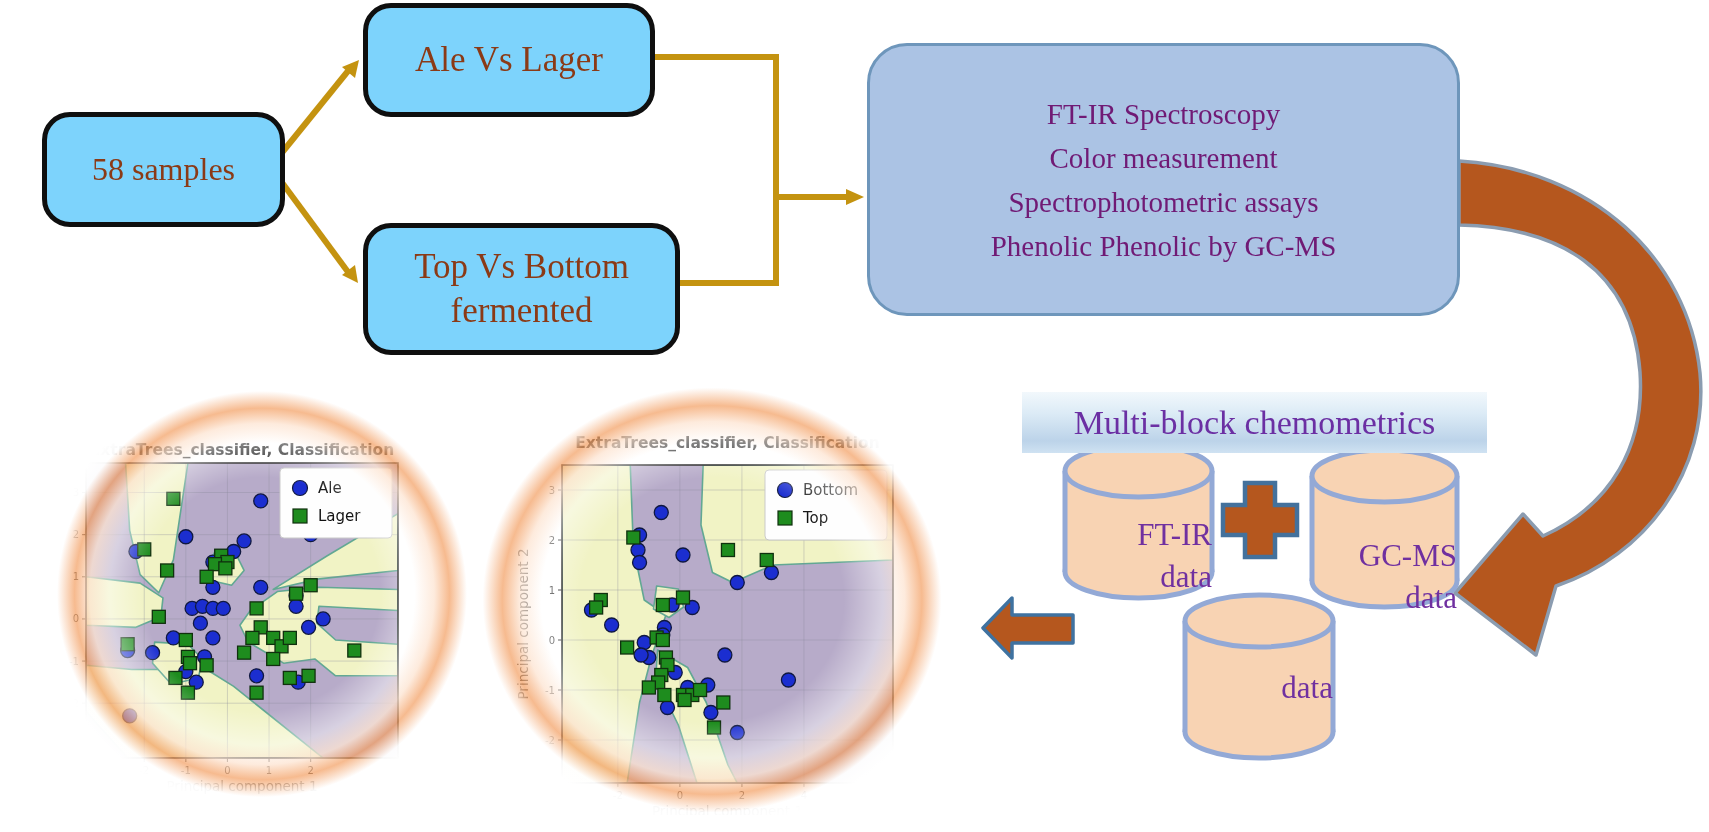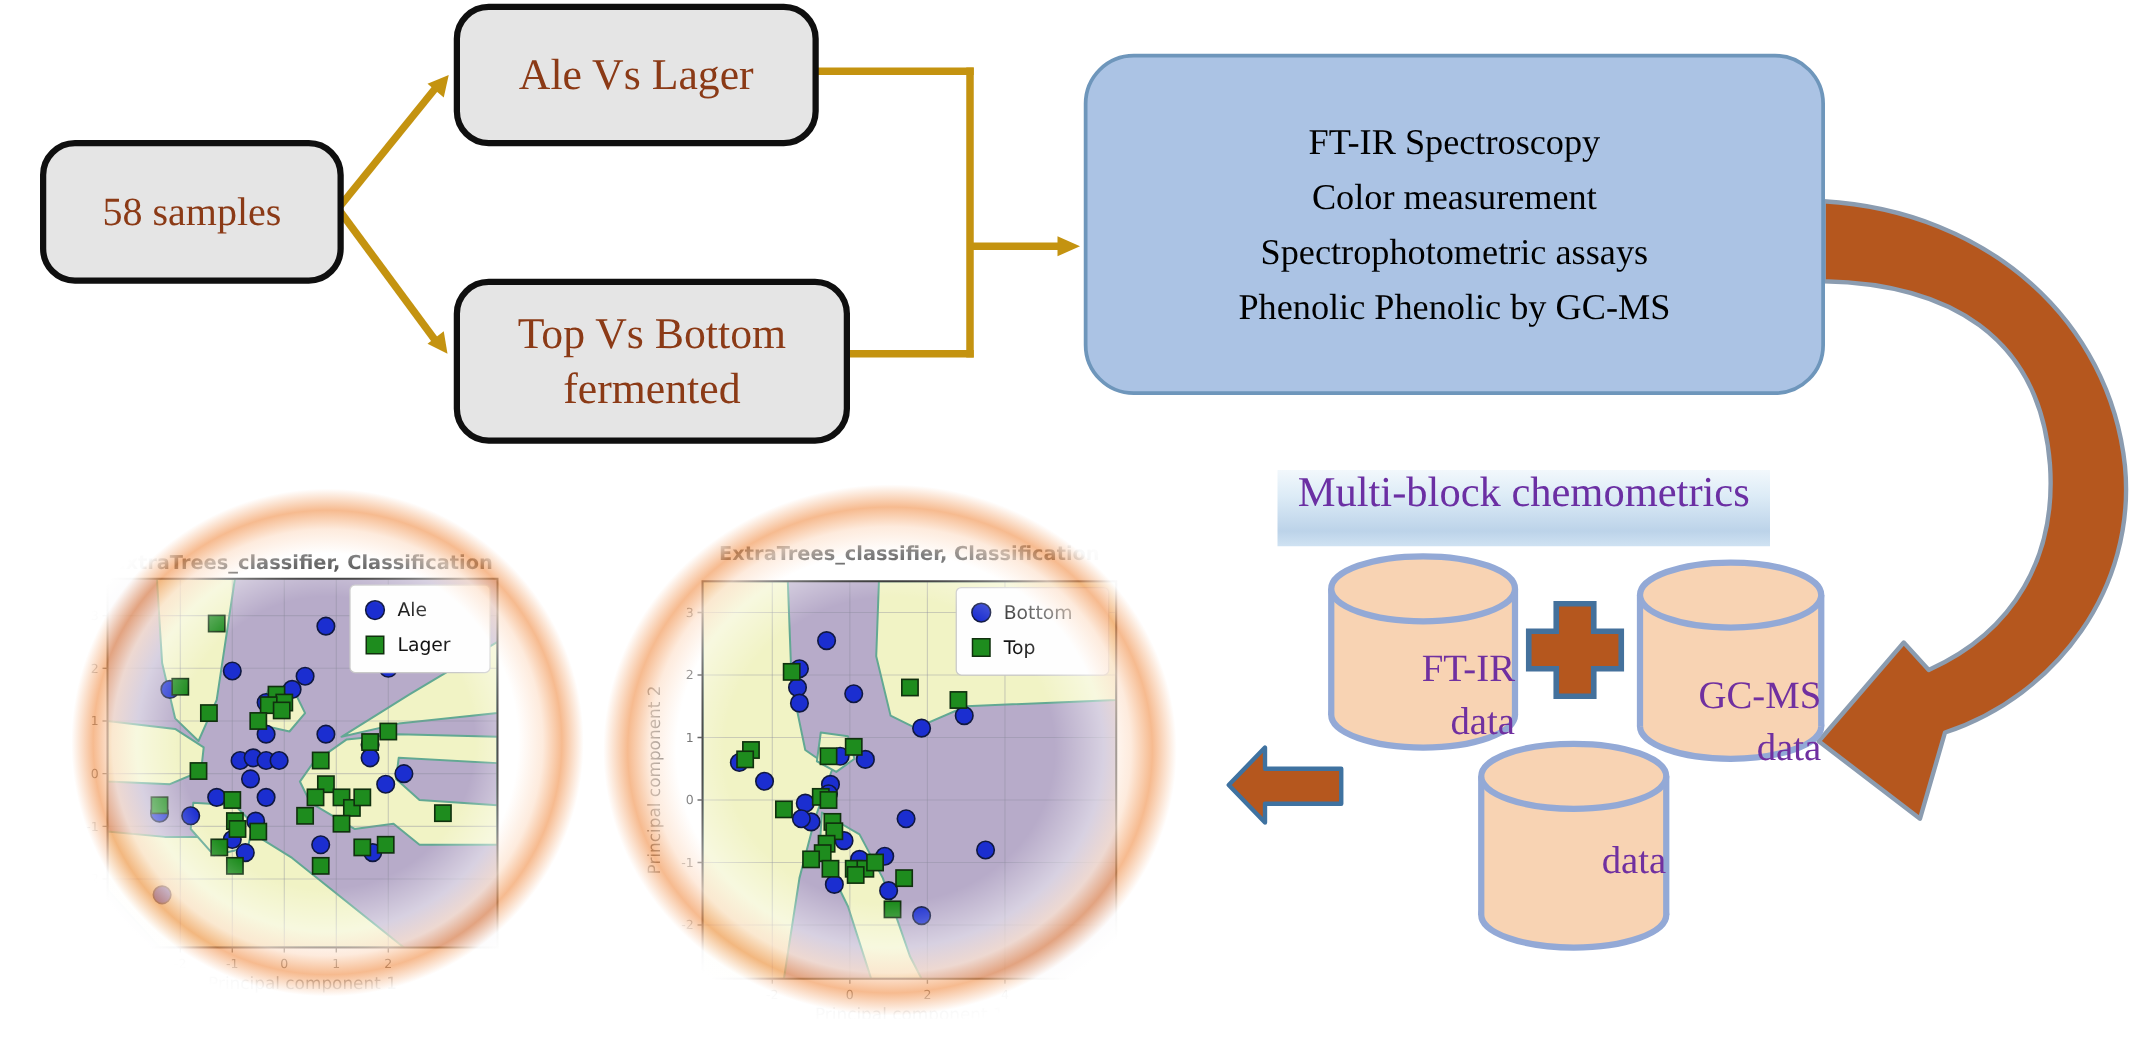--- a/index.html
+++ b/index.html
@@ -1,31 +1,31 @@
 <!DOCTYPE html>
 <html><head>
 <meta charset="utf-8">
 <style>
   html,body{margin:0;padding:0;background:#fff;}
   .canvas{position:relative;width:1709px;height:832px;background:#ffffff;overflow:hidden;
           font-family:"Liberation Serif", serif;}
   
   .gbox{position:absolute;display:flex;align-items:center;justify-content:center;text-align:center;
-        background:#e5e5e5;border:5px solid #0f0f0f;border-radius:28px;color:#8b3a16;z-index:4;}
-  #box-samples{left:32px;top:112px;width:233px;height:105px;font-size:32px;}
+        background:#7dd3fc;border:5px solid #0f0f0f;border-radius:28px;color:#8b3a16;z-index:4;}
+  #box-samples{left:42px;top:112px;width:233px;height:105px;font-size:32px;}
   #box-ale{left:363px;top:3px;width:282px;height:104px;font-size:35px;}
   #box-top{left:363px;top:223px;width:279px;height:122px;font-size:35px;line-height:1.25;padding:0 14px;}
   #box-methods{position:absolute;left:867px;top:43px;width:587px;height:267px;background:#abc3e4;
-        border:3px solid #6e96bb;border-radius:40px;color:#000000;font-size:29px;z-index:4;
+        border:3px solid #6e96bb;border-radius:40px;color:#701a75;font-size:29px;z-index:4;
         display:flex;flex-direction:column;align-items:center;justify-content:center;text-align:center;}
   #box-methods div{line-height:44px;}
   
-  #banner{position:absolute;left:1022px;top:376px;width:394px;height:61px;z-index:4;
+  #banner{position:absolute;left:1022px;top:392px;width:465px;height:61px;z-index:4;
         background:linear-gradient(180deg,#f2f8fc 0%,#dcebf6 35%,#bcd3e9 80%,#cfe2f2 100%);
-        display:flex;justify-content:center;
+        display:flex;align-items:center;justify-content:center;
         color:#6b2fa3;font-size:34px;}
   
   .cyl-label{position:absolute;z-index:4;color:#7030a0;text-align:right;font-size:31px;line-height:42px;}
   #lbl-ftir{left:1065px;top:514px;width:147px;}
   #lbl-gcms{left:1312px;top:535px;width:145px;}
   #lbl-label{left:1185px;top:667px;width:148px;}
   
   .fig{position:absolute;z-index:1;background:#fff;}
   #fig0{left:60px;top:393px;width:405px;height:402px;}
   #fig1{left:487px;top:388px;width:450px;height:427px;}

